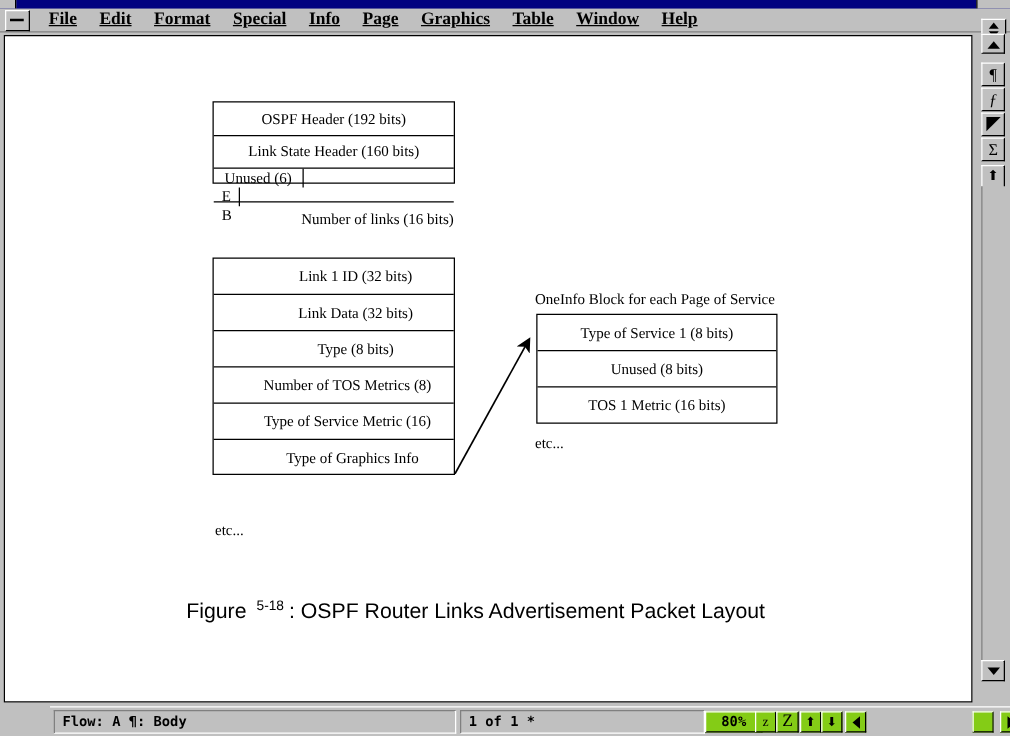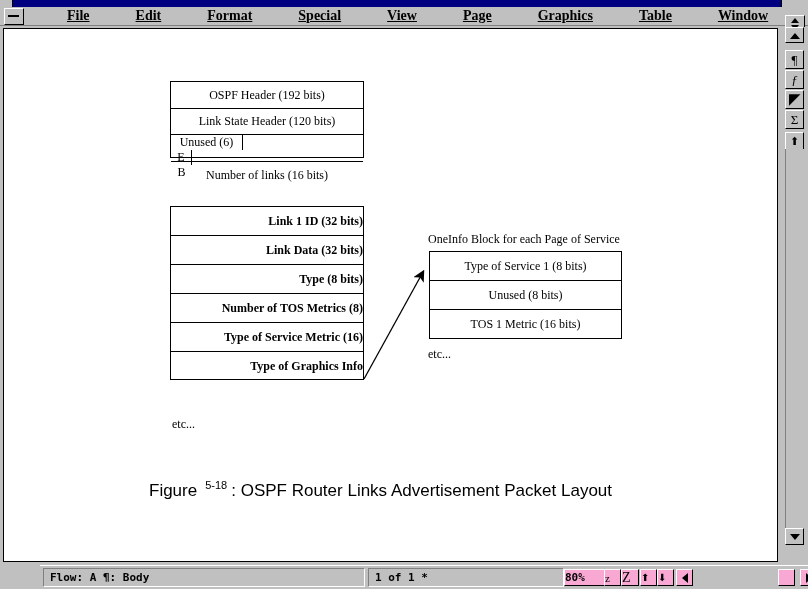--- a/index.html
+++ b/index.html
@@ -77,21 +77,21 @@
   .menu-item {
     font-family: "Liberation Serif", serif;
     font-size: 14px;
     font-weight: bold;
     color: #000;
     padding: 0 9px;
     white-space: nowrap;
     line-height: 18px;
     cursor: default;
   }
-  .menu-item u { text-decoration: underline; margin-left: 28px; }
+  .menu-item u { text-decoration: underline; }
 
   .menu-scroll {
     position: absolute;
     right: 3px; top: 8px;
     width: 18px; height: 16px;
     background: #c0c0c0;
     border-top: 1px solid #ffffff;
     border-left: 1px solid #ffffff;
     border-right: 1px solid #000000;
     border-bottom: 1px solid #000000;
@@ -209,21 +209,21 @@
     box-sizing: border-box;
     font-family: "Liberation Serif", serif;
     font-size: 12px;
     color: #000;
     display: flex;
     align-items: center;
     justify-content: center;
     white-space: nowrap;
   }
   .drow:last-child { border-bottom: none; }
-  .drow.left { justify-content: flex-end; padding-left: 35px; font-weight: bold; }
+  .drow.left { justify-content: center; padding-left: 35px; }
   .splitrow {
     display: flex;
     border-bottom: 1px solid #000;
     box-sizing: border-box;
   }
   .splitrow .cell {
     display: flex;
     align-items: center;
     justify-content: center;
     font-family: "Liberation Serif", serif;
@@ -269,29 +269,29 @@
     position: absolute;
     background: #c0c0c0;
     border-top: 1px solid #808080;
     border-left: 1px solid #808080;
     border-right: 1px solid #ffffff;
     border-bottom: 1px solid #ffffff;
     box-sizing: border-box;
   }
   .raised {
     position: absolute;
-    background: #f9a8d4;
+    background: #84cc16;
     border-top: 1px solid #ffffff;
     border-left: 1px solid #ffffff;
     border-right: 1px solid #000000;
     border-bottom: 1px solid #000000;
     box-sizing: border-box;
     display: flex;
     align-items: center;
-    justify-content: flex-start;
+    justify-content: center;
   }
   .statustext {
     font-family: "DejaVu Sans Mono", monospace;
     font-size: 11px;
     font-weight: bold;
     color: #000;
     white-space: nowrap;
   }
   .hscroll-left::after {
     content: "";
@@ -322,56 +322,56 @@
     <div class="tb-right"></div>
   </div>
 
   <div class="menubar">
     <div class="sysbox"></div>
 
     <div class="menu-item"><u>File</u></div>
     <div class="menu-item"><u>Edit</u></div>
     <div class="menu-item"><u>Format</u></div>
     <div class="menu-item"><u>Special</u></div>
-    <div class="menu-item"><u>View</u></div>
+    <div class="menu-item"><u>Info</u></div>
     <div class="menu-item"><u>Page</u></div>
     <div class="menu-item"><u>Graphics</u></div>
     <div class="menu-item"><u>Table</u></div>
     <div class="menu-item"><u>Window</u></div>
     <div class="menu-item"><u>Help</u></div>
 
     <div class="menu-scroll">
       <span class="ar-up"></span>
       <span class="ar-dn"></span>
     </div>
   </div>
 
   <div class="workspace">
 
     <div class="page">
 
-      <div class="dtable" style="left:166px; top:52px; width:194px; height:77px;">
+      <div class="dtable" style="left:166px; top:52px; width:194px; height:66px;">
         <div class="drow" style="height:27px;">
           <span>OSPF Header (192 bits)</span>
         </div>
         <div class="drow" style="height:26px;">
-          <span>Link State Header (120 bits)</span>
+          <span>Link State Header (160 bits)</span>
         </div>
         <div class="splitrow" style="height:27px;flex-direction:column;">
           <div class="cell" style="width:72px;">
             <span>Unused (6)</span>
           </div>
           <div class="cell" style="width:21px;">
             <span>E</span>
           </div>
           <div class="cell" style="width:21px;">
             <span>B</span>
           </div>
         </div>
-        <div class="drow" style="height:26px;">
+        <div class="drow" style="height:26px;justify-content:flex-end;">
           <span>Number of links (16 bits)</span>
         </div>
       </div>
 
       <div class="dtable" style="left:166px; top:177px; width:194px; height:174px;">
         <div class="drow left" style="height:29px;">
           <span>Link 1 ID (32 bits)</span>
         </div>
         <div class="drow left" style="height:29px;">
           <span>Link Data (32 bits)</span>

